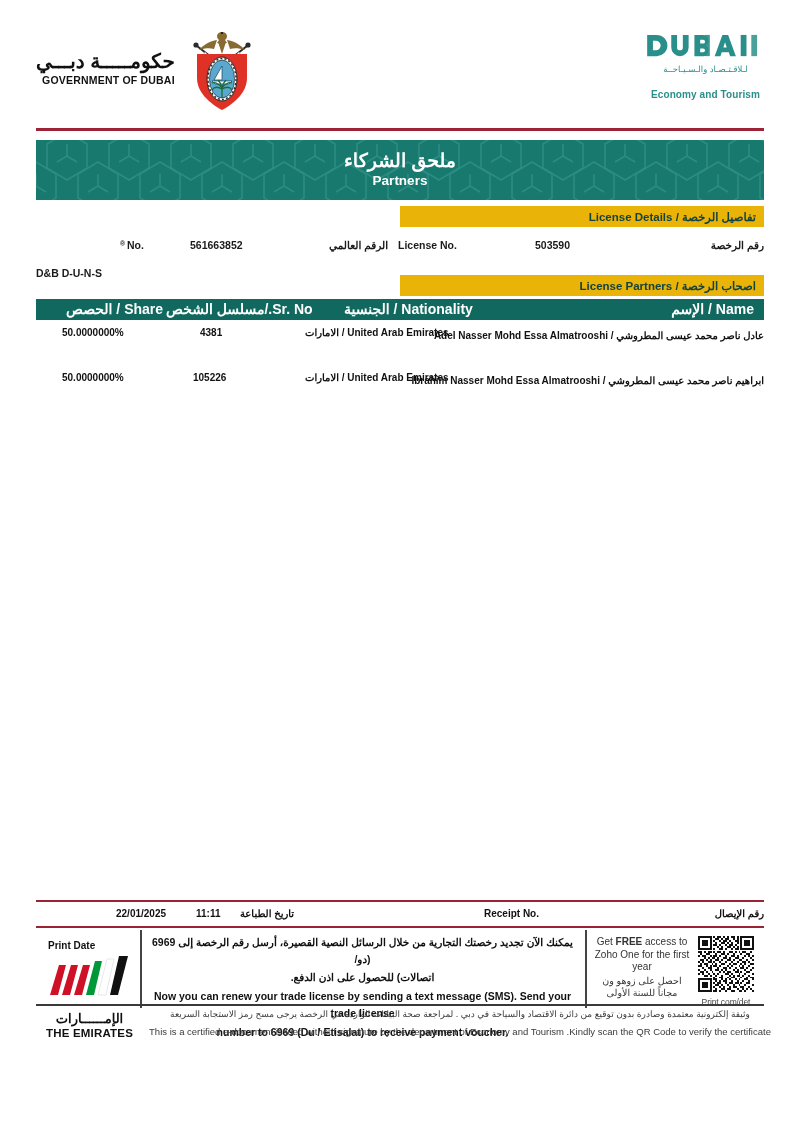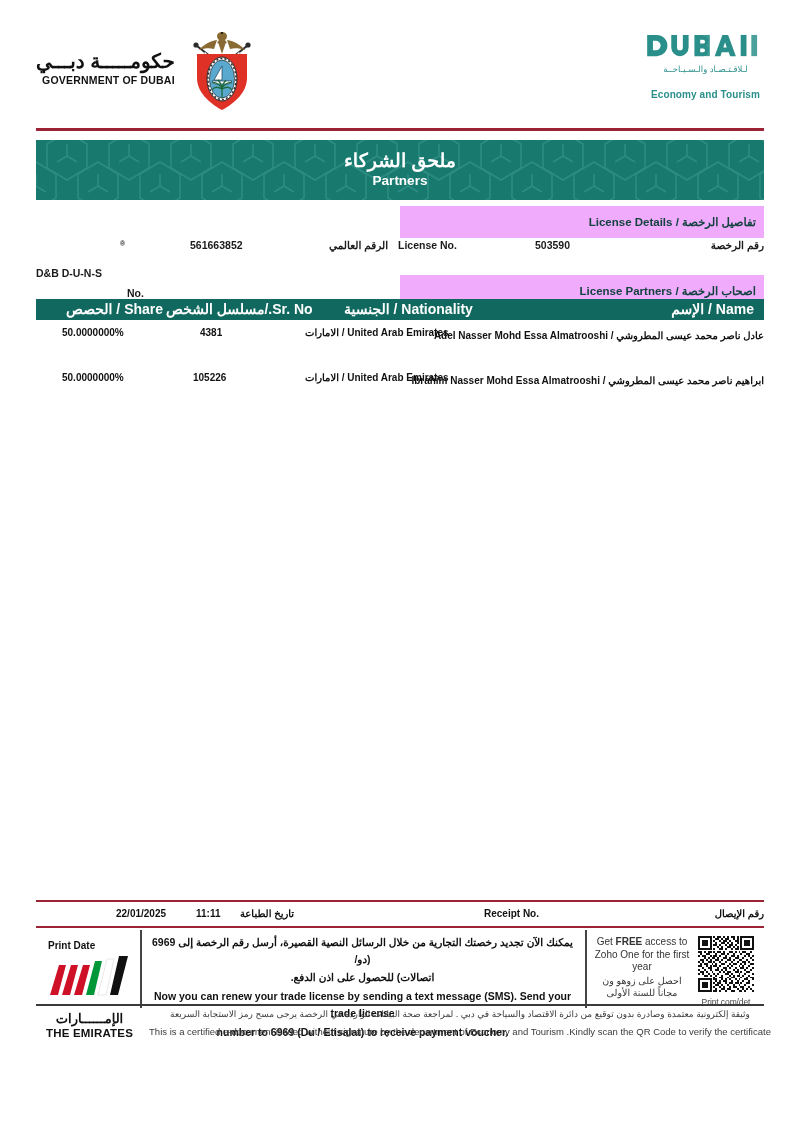--- a/index.html
+++ b/index.html
@@ -131,22 +131,22 @@
   .banner-en {
     font-size: 13.5px;
     font-weight: bold;
     line-height: 1.2;
     margin-top: 1px;
   }
 
   
   .section-bar {
     position: absolute;
-    background: #f0abfc;
-    height: 32px;
+    background: #eab308;
+    height: 21px;
   }
   .section-bar .bar-text {
     position: absolute;
     right: 8px;
     top: 50%;
     transform: translateY(-50%);
     font-size: 11.5px;
     font-weight: bold;
     color: #13433f;
     direction: rtl;
@@ -444,21 +444,21 @@
   </div>
 
   <div class="lic-row" style="top:234px;">
     <span class="lic-cell lic-ar" style="right:0; width:120px; text-align:right;">رقم الرخصة</span>
     <span class="lic-cell" style="left:499px;">503590</span>
     <span class="lic-cell" style="left:362px;">License No.</span>
     <span class="lic-cell lic-ar" style="left:293px;">الرقم العالمي</span>
     <span class="lic-cell" style="left:154px;">561663852</span>
     <span class="lic-cell" style="left:0;margin-top:28px;">D&amp;B D-U-N-S</span>
     <span class="lic-cell" style="left:84px; font-size:7px; line-height:20px;">®</span>
-    <span class="lic-cell" style="left:91px;margin-top:48px;">No.</span>
+    <span class="lic-cell" style="left:91px;">No.</span>
   </div>
 
   <div class="section-bar" style="left:400px; top:275px; width:364px;">
     <span class="bar-text">اصحاب الرخصة  /  License Partners</span>
   </div>
 
   <div class="tbl-head" style="top:299px;">
     <span class="th" style="right:10px;">الإسم / Name</span>
     <span class="th" style="left:308px;">الجنسية / Nationality</span>
     <span class="th" style="left:130px;">مسلسل الشخص/.Sr. No</span>

